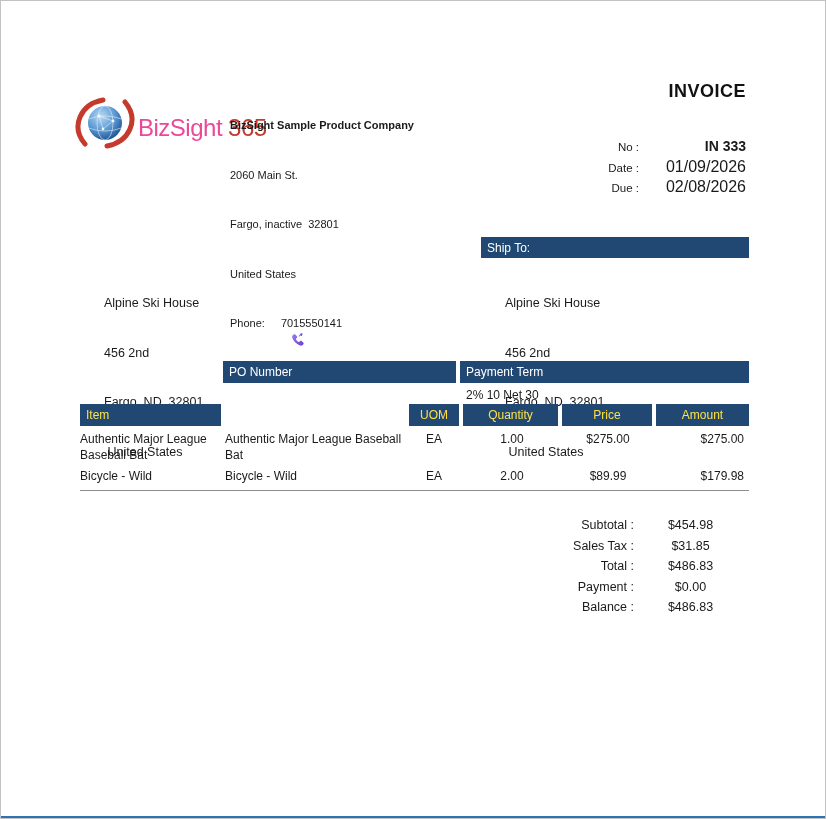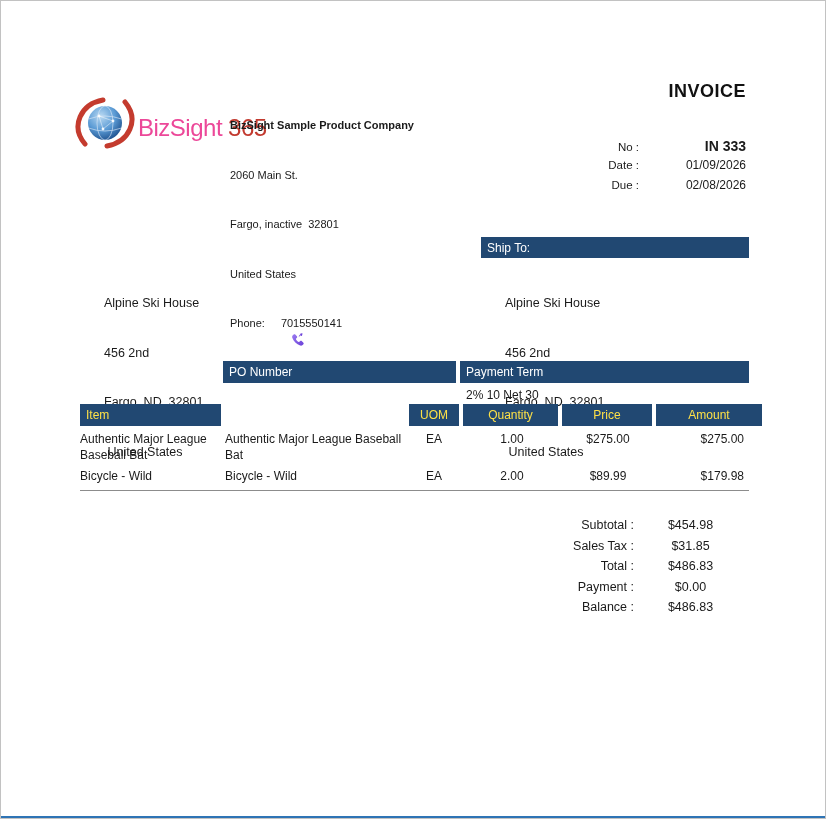--- a/index.html
+++ b/index.html
@@ -17,21 +17,21 @@
   
   .company { position:absolute; left:229px; top:83px; font-size:11px; line-height:16.5px; white-space:pre; }
   .company .name { font-weight:bold; }
   .phone-line { display:flex; align-items:center; }
   .phone-line .icon { width:14px; height:14px; margin:0 1px; }
   
   .invoice-title { position:absolute; top:80px; right:79px; font-size:18px; font-weight:bold; letter-spacing:0.5px; color:#111; }
   .meta { position:absolute; top:137px; right:79px; }
   .meta-row { display:flex; justify-content:flex-end; align-items:baseline; height:20px; font-size:11.5px; }
   .meta-label { width:70px; text-align:right; }
-  .meta-value { width:107px; text-align:right; font-size:12px; }
+  .meta-value { width:107px; text-align:right; font-size:16px; }
   .meta-row.no-row .meta-value { font-weight:bold; font-size:14px; }
   
   .bar {
     position:absolute; background:#214872; color:#ffffff; font-size:12px;
     box-sizing:border-box; padding-left:6px; display:flex; align-items:center;
   }
   .bill-bar { left:79px; top:236px; width:268px; height:21px; }
   .ship-bar { left:480px; top:236px; width:268px; height:21px; }
   .po-bar   { left:222px; top:360px; width:233px; height:22px; }
   .term-bar { left:459px; top:360px; width:289px; height:22px; }
@@ -42,21 +42,21 @@
   
   .th { position:absolute; top:403px; height:22px; background:#214872; color:#fde047; font-size:12px;
         box-sizing:border-box; display:flex; align-items:center; }
   .th-left { padding-left:6px; justify-content:flex-start; }
   .th-center { justify-content:center; }
   .th-item { left:79px; width:141px; }
   .th-desc { left:224px; width:180px; }
   .th-uom { left:408px; width:50px; }
   .th-qty { left:462px; width:95px; }
   .th-price { left:561px; width:90px; }
-  .th-amount { left:655px; width:106px; }
+  .th-amount { left:655px; width:93px; }
   .cell { position:absolute; font-size:12px; line-height:16px; }
   .c-item { left:79px; width:148px; }
   .c-desc { left:224px; width:188px; }
   .c-uom { left:408px; width:50px; text-align:center; }
   .c-qty { left:462px; width:98px; text-align:center; }
   .c-price { left:561px; width:92px; text-align:center; }
   .c-amount { left:655px; width:88px; text-align:right; }
   .row1 .cell { top:430px; }
   .row2 .cell { top:467px; }
   .table-line { position:absolute; left:79px; top:489px; width:669px; height:1px; background:#8c8c8c; }

